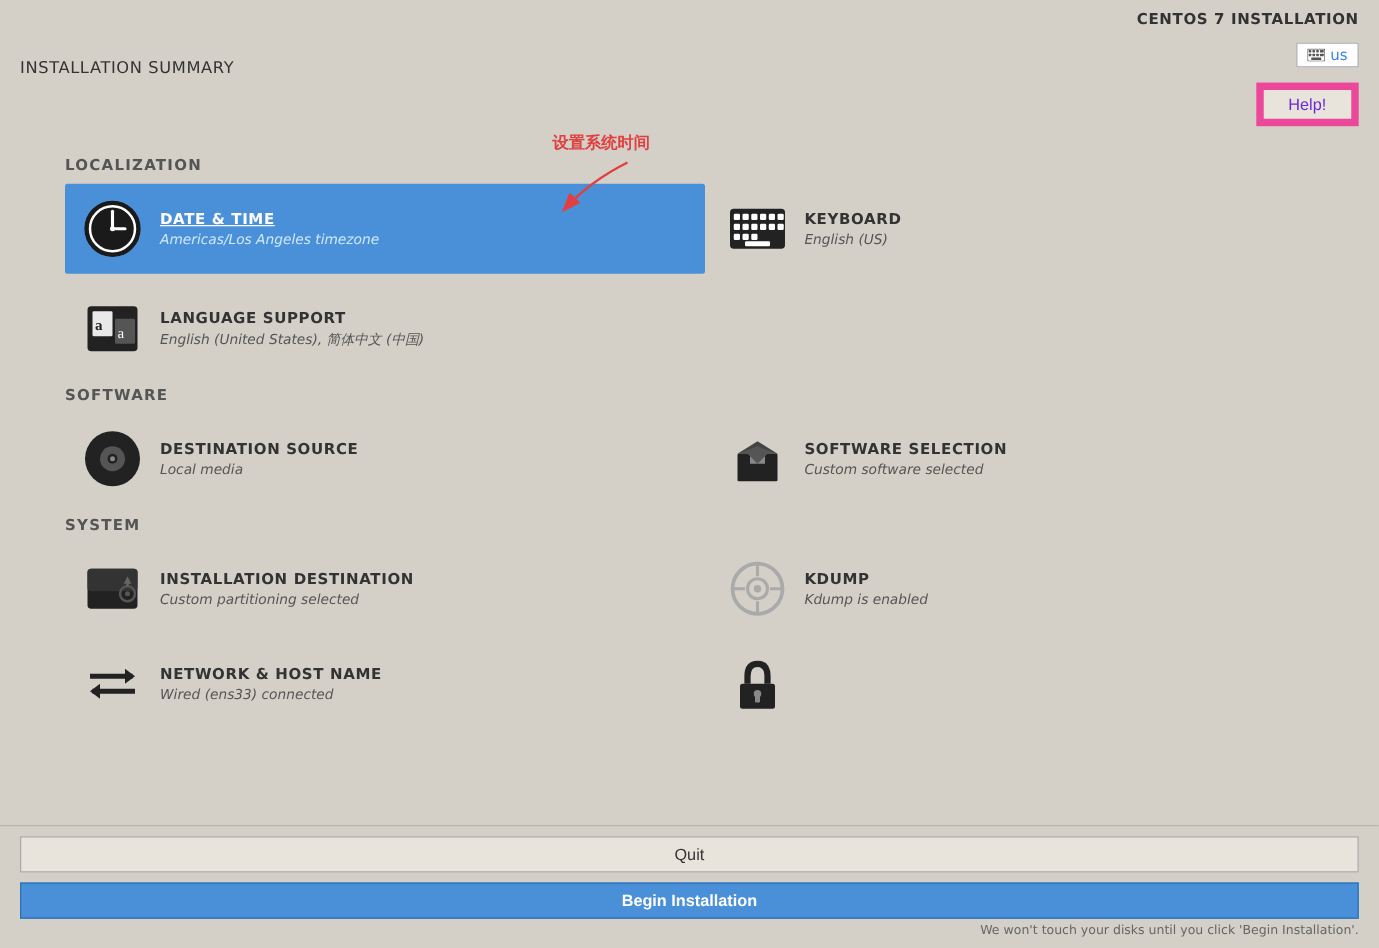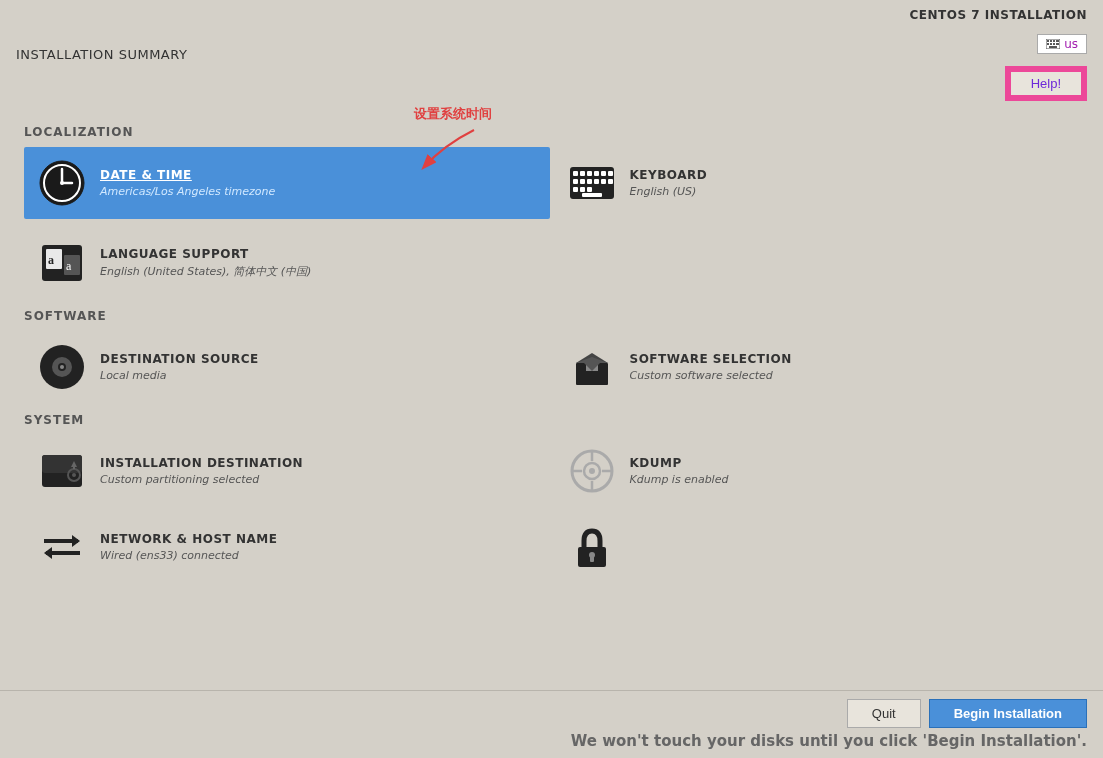--- a/index.html
+++ b/index.html
@@ -42,34 +42,35 @@
     }
 
     .keyboard-badge {
       display: flex;
       align-items: center;
       gap: 4px;
       background: white;
       border: 1px solid #aaa;
       padding: 2px 8px;
       font-size: 12px;
-      color: #a21caf;
+      color: #3b82f6;
     }
 
     .help-button {
       background: #e8e4dc;
       border: 6px solid #ec4899;
       padding: 4px 20px;
       font-size: 13px;
       cursor: pointer;
       color: #6d28d9;
     }
 
     .main-content {
       padding: 10px 24px 10px 24px;
+      margin-left: 28px;
     }
 
     .section-header {
       font-size: 12px;
       font-weight: bold;
       color: #555;
       letter-spacing: 1px;
       margin-bottom: 8px;
       margin-top: 10px;
     }
@@ -152,20 +153,21 @@
       background: #d4d0c8;
       padding: 8px 16px;
       border-top: 1px solid #b8b4ac;
     }
 
     .bottom-buttons {
       display: flex;
       justify-content: flex-end;
       gap: 8px;
       margin-bottom: 4px;
+      flex-direction: column;
     }
 
     .quit-button {
       background: #e8e4dc;
       border: 1px solid #aaa;
       padding: 6px 24px;
       font-size: 13px;
       cursor: pointer;
       color: #333;
     }
@@ -174,24 +176,23 @@
       background: #4a90d9;
       border: 1px solid #2a70b9;
       padding: 6px 24px;
       font-size: 13px;
       cursor: pointer;
       color: white;
       font-weight: bold;
     }
 
     .bottom-note {
-      font-size: 15px;
+      font-size: 10px;
       color: #666;
       text-align: right;
-      font-weight: bold;
     }
   </style>
 </head>
 <body>
 
 <div class="top-bar">
   <span class="top-bar-title">INSTALLATION SUMMARY</span>
   <div class="top-bar-right">
     <span class="centos-label">CENTOS 7 INSTALLATION</span>
     <div class="keyboard-badge">

